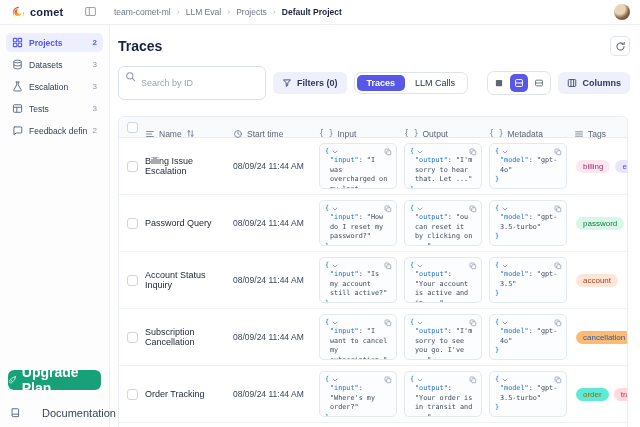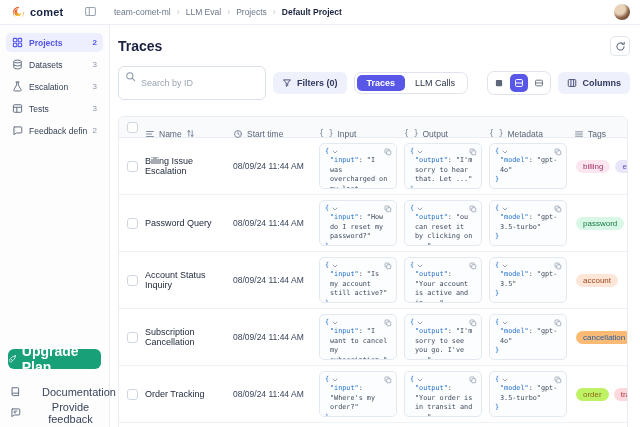--- a/index.html
+++ b/index.html
@@ -197,29 +197,20 @@
     </div>
     <div class="side-link">
       <span class="nicon">
         <svg width="11" height="11" viewBox="0 0 16 16" fill="none" stroke="currentColor" stroke-width="1.4" stroke-linejoin="round">
           <path d="M3 2.5h8.3a1.2 1.2 0 0 1 1.2 1.2V14H4.8A1.8 1.8 0 0 1 3 12.2z"></path>
             <path d="M3 12.2a1.8 1.8 0 0 1 1.8-1.8h7.7"></path>
         </svg>
         </span>
       <span>Documentation</span>
     </div>
-    <div class="side-link">
-      <span class="nicon">
-        <svg width="11" height="11" viewBox="0 0 16 16" fill="none" stroke="currentColor" stroke-width="1.4" stroke-linejoin="round">
-          <path d="M3 2.8h10a1.2 1.2 0 0 1 1.2 1.2v6.4a1.2 1.2 0 0 1-1.2 1.2H6.4L2.8 14V4a1.2 1.2 0 0 1 1.2-1.2z"></path>
-          <path d="M5.4 6h5.2M5.4 8.3h3.2"></path>
-        </svg>
-        </span>
-      <span>Provide feedback</span>
-    </div>
   </div>
 </div>
 
 <div class="main">
   <div class="page-head">
     <div class="page-title">Traces</div>
     <div class="icon-btn">
       <svg width="11" height="11" viewBox="0 0 16 16" fill="none" stroke="currentColor" stroke-width="1.5" stroke-linecap="round">
         <path d="M13.2 8a5.2 5.2 0 1 1-1.6-3.8"></path>
           <path d="M13.4 1.8v3h-3"></path>
@@ -585,21 +576,21 @@
               </svg>
         <svg class="copy" viewBox="0 0 16 16" fill="none" stroke="currentColor" stroke-width="1.6">
                 <rect x="5.5" y="5.5" width="8" height="8" rx="1.5"></rect>
                 <path d="M10.5 5.5V3.6A1.6 1.6 0 0 0 8.9 2H3.6A1.6 1.6 0 0 0 2 3.6v5.3a1.6 1.6 0 0 0 1.6 1.6h1.9"></path>
               </svg>
       </div>
       <div class="cb-body"><span class="k">"model"</span><span class="v">: "gpt-3.5-turbo"</span></div>
       <div class="brace">}</div>
     </div>
     <div class="tags-cell">
-            <span class="tag" style="background: #bef264; color: rgb(138, 106, 22);">order</span>
+            <span class="tag" style="background: #5eead4; color: rgb(138, 106, 22);">order</span>
             <span class="tag" style="background: rgb(253, 216, 220); color: rgb(176, 58, 68);">tracking</span>
           </div>
   </div>
 
   <div class="tr row">
     
     
     
     
     

